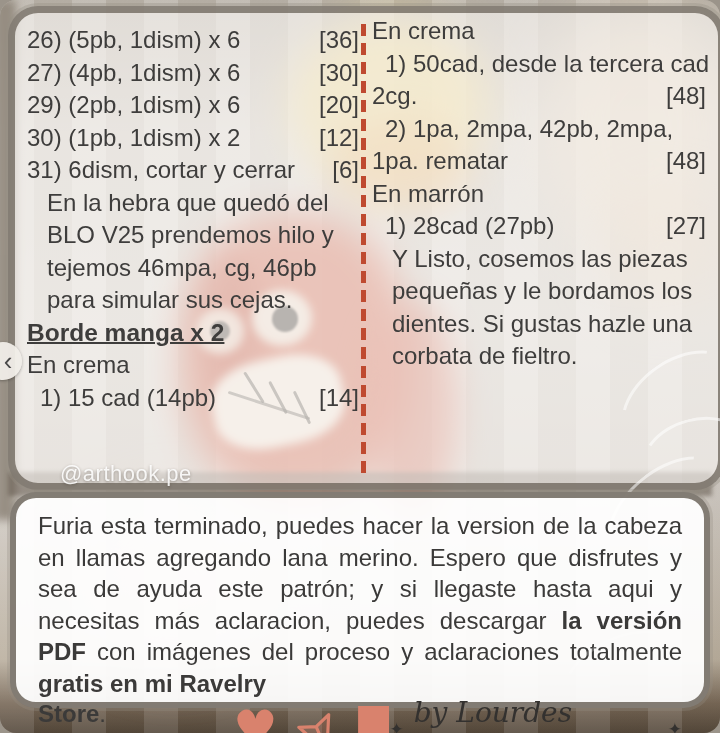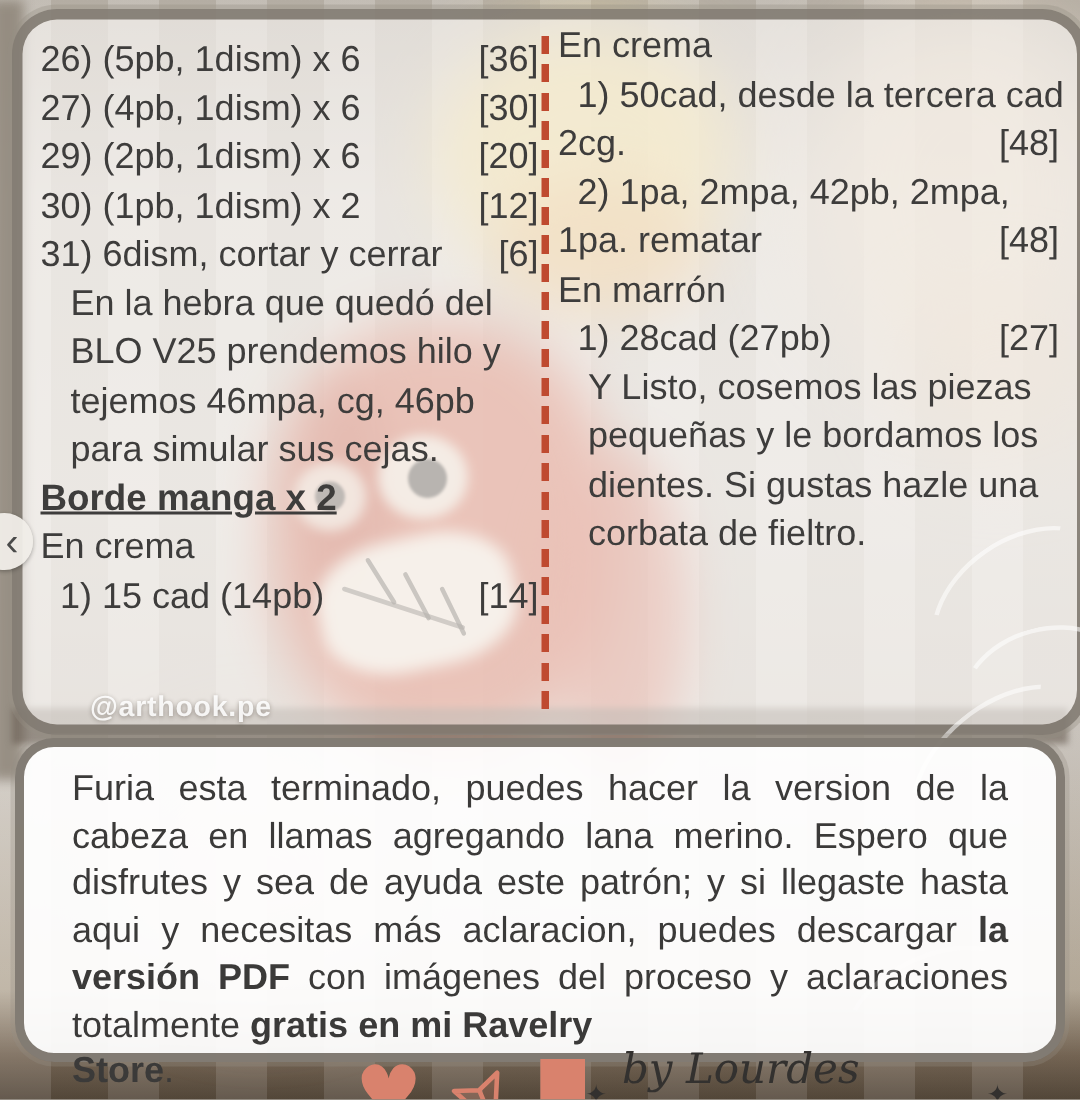--- a/index.html
+++ b/index.html
@@ -1,49 +1,49 @@
 <!DOCTYPE html>
 <html><head>
 <meta charset="utf-8">
 <style>
   html,body{margin:0;padding:0;background:#9b948a;}
   #screen{position:relative;width:720px;height:733px;overflow:hidden;
     font-family:"Liberation Sans",sans-serif;color:#3e3d3c;
-    background:linear-gradient(180deg,#b6afa5 0,#d2cdc6 18%,#d8d4ce 45%,#cdc7c0 68%,#b4a896 90%,#6b5a48 96%,#443729 100%);}
+    background:linear-gradient(180deg,#b6afa5 0,#d2cdc6 18%,#d8d4ce 45%,#cdc7c0 68%,#b4a896 90%,#6b5a48 96%,#443729 100%);border-radius:16px;}
   .streaks{position:absolute;inset:0;z-index:0;opacity:.5;
     background:repeating-linear-gradient(90deg,rgba(255,255,255,.35) 0 34px,rgba(168,162,152,.28) 34px 72px);}
   .blob{position:absolute;z-index:1;border-radius:50%;}
   
   .card-top{position:absolute;left:8px;top:6px;width:703px;height:470px;z-index:2;
     border:7px solid rgba(101,93,83,.72);border-radius:30px;
     background:rgba(248,246,242,.64);box-shadow:0 0 0 3px rgba(150,143,132,.35);}
   .divider{position:absolute;left:346px;top:11px;width:5px;height:450px;
     background:repeating-linear-gradient(180deg,#bf4a30 0 12px,rgba(0,0,0,0) 12px 19px);}
   .col-left{position:absolute;left:12px;top:11px;width:332px;}
   .col-right{position:absolute;left:357px;top:2px;width:334px;}
   .line{line-height:32.5px;font-size:24px;white-space:nowrap;}
   .rowflex{display:flex;justify-content:space-between;line-height:32.5px;font-size:24px;white-space:nowrap;}
   .para{font-size:24px;line-height:32.5px;white-space:normal;margin-left:20px;}
   .hdr{font-weight:bold;text-decoration:underline;text-decoration-thickness:2px;font-size:24.5px;line-height:32.5px;white-space:nowrap;}
   .ind{padding-left:13px;}
   .ctr{text-indent:26px;}
   
   .band{position:absolute;left:8px;top:472px;width:704px;height:24px;z-index:1;
     background:rgba(96,86,74,.55);filter:blur(2px);}
-  .watermark{position:absolute;left:60px;top:461px;z-index:6;font-size:19px;font-weight:bold;
+  .watermark{position:absolute;left:60px;top:461px;z-index:6;font-size:22px;font-weight:normal;
     color:rgba(255,255,255,.88);text-shadow:0 1px 3px rgba(60,50,40,.4);letter-spacing:.5px;}
   .chevron{position:absolute;left:-16px;top:342px;width:38px;height:38px;border-radius:50%;z-index:7;
     background:rgba(240,237,232,.95);display:flex;align-items:center;justify-content:center;
     box-shadow:0 1px 3px rgba(0,0,0,.3);}
   .chevron span{font-size:26px;color:#4a4a4a;margin-left:10px;line-height:1;}
   
   .card-bottom{position:absolute;left:10px;top:492px;width:700px;height:216px;z-index:4;
     border:6px solid rgba(96,88,78,.78);border-radius:26px;
     background:rgba(255,255,255,.94);box-shadow:0 0 0 3px rgba(150,143,132,.3);
-    padding:12px 32px;box-sizing:border-box;}
+    padding:12px 22px;box-sizing:border-box;}
   .foot-para{font-size:24px;line-height:31.5px;text-align:justify;color:#3b3a39;}
   .b{font-weight:bold;}
   .foot-row{display:flex;align-items:center;margin-top:4px;height:52px;}
   .heart{font-family:"DejaVu Sans",sans-serif;font-size:50px;line-height:1;color:#d9826d;margin-left:28px;}
   .plane{width:46px;height:46px;margin-left:18px;transform:rotate(112deg);}
   .bookmark{width:34px;height:46px;background:#d9826d;margin-left:20px;
     clip-path:polygon(0 0,100% 0,100% 100%,50% 72%,0 100%);}
   .signature{margin-left:auto;display:flex;align-items:center;gap:10px;
     font-family:"DejaVu Serif",serif;font-style:italic;font-size:28px;color:#33312f;}
   .star{font-size:17px;font-style:normal;}

